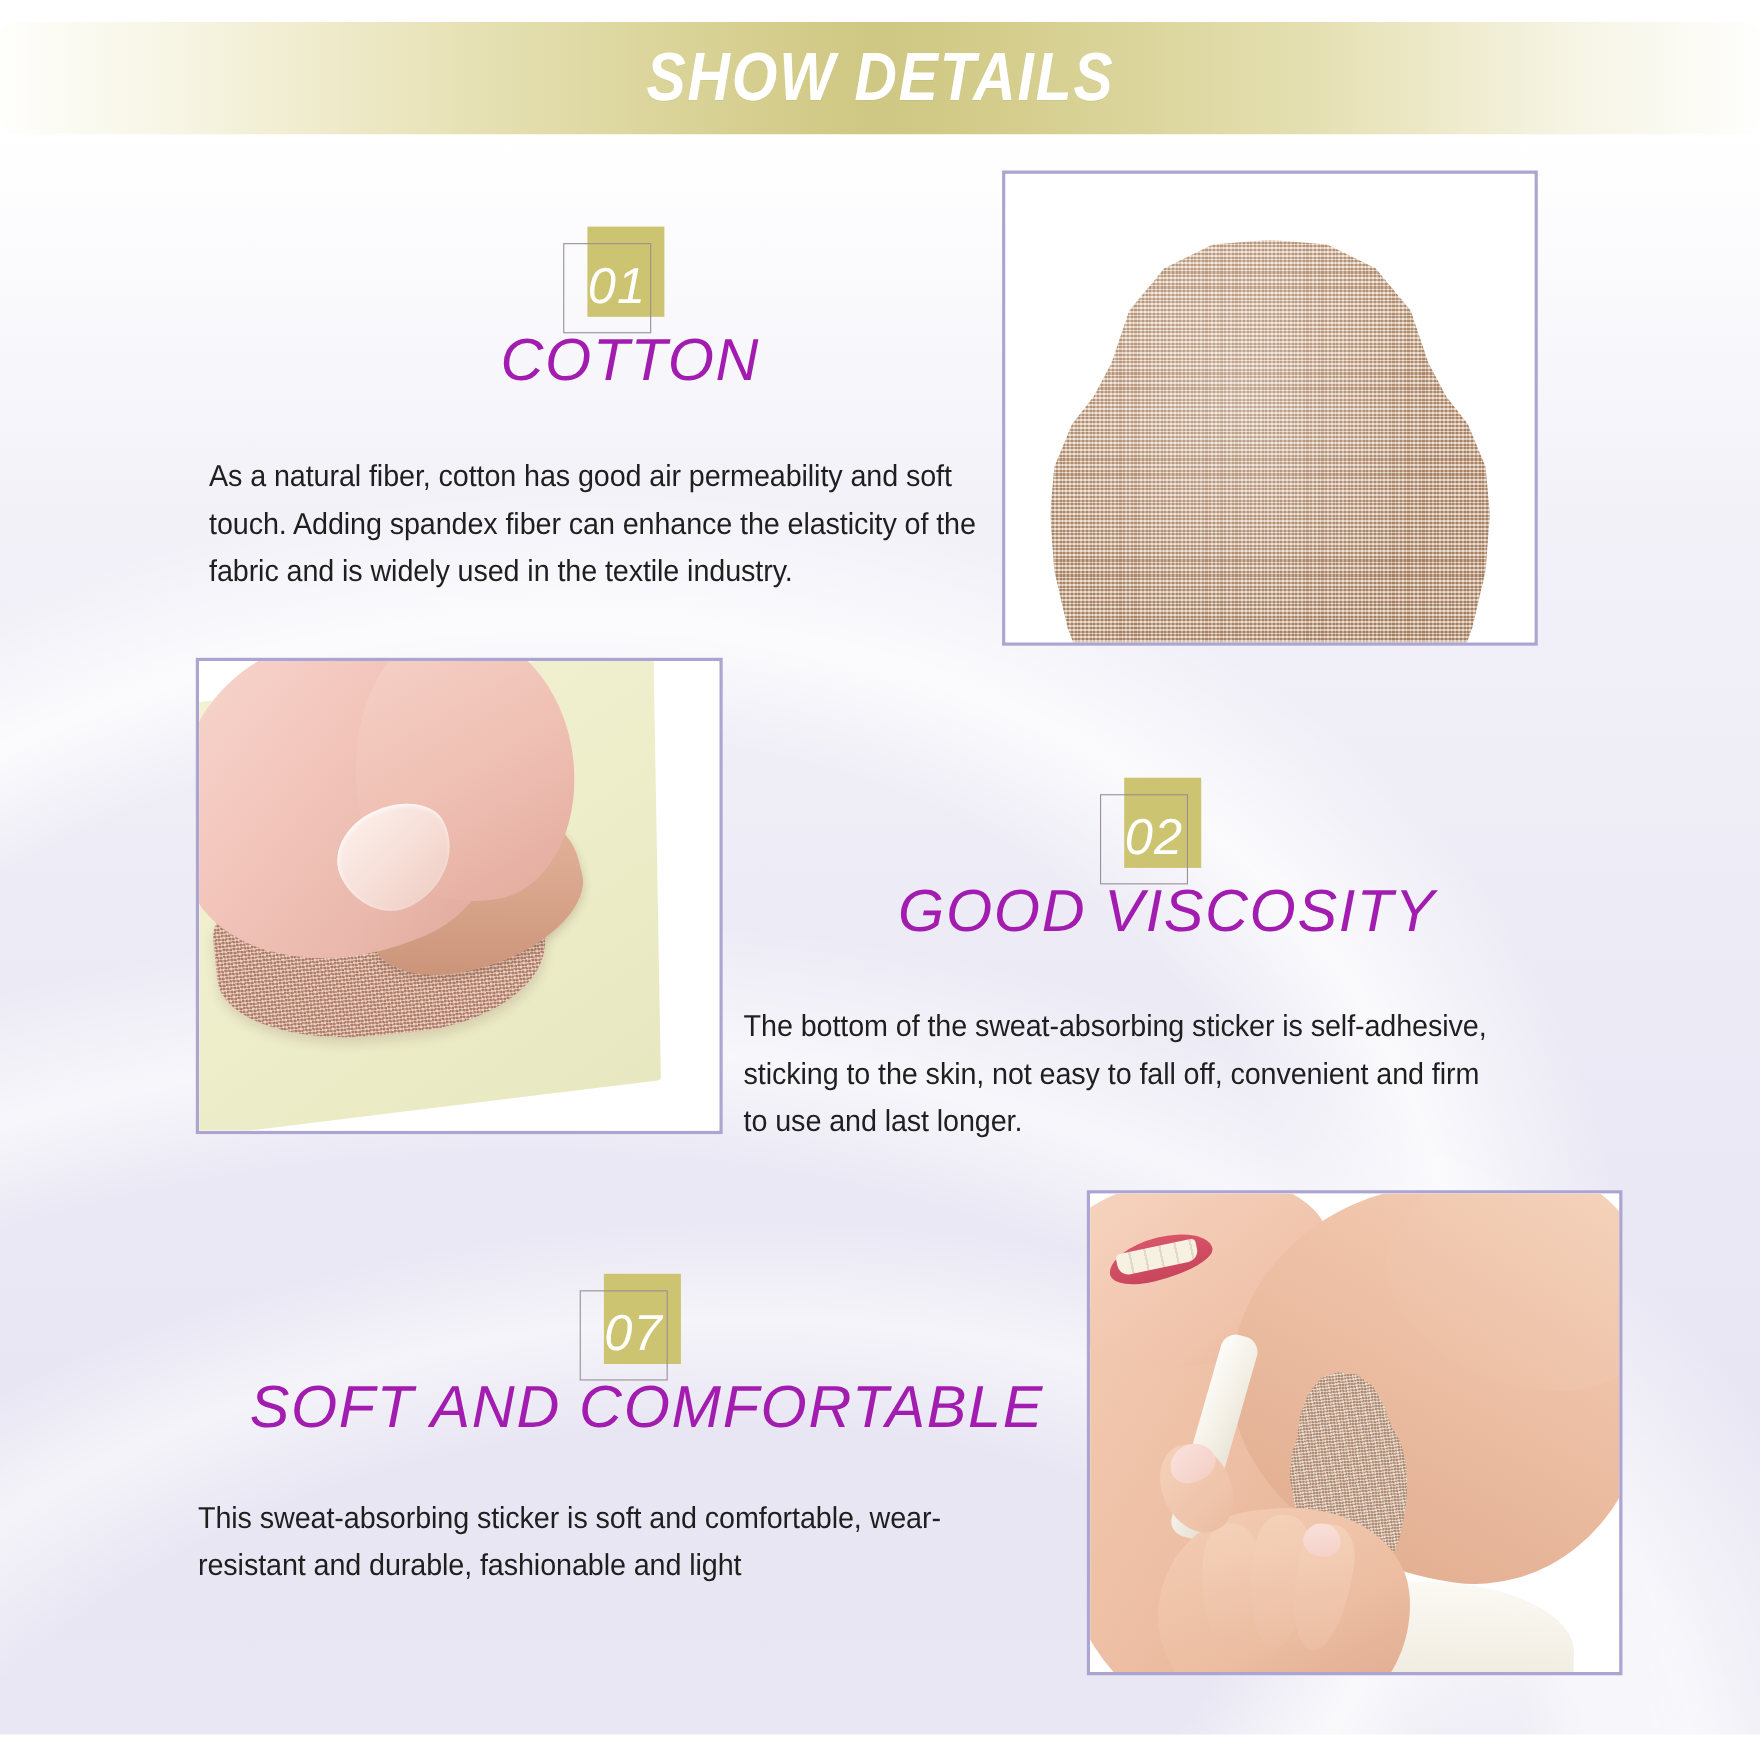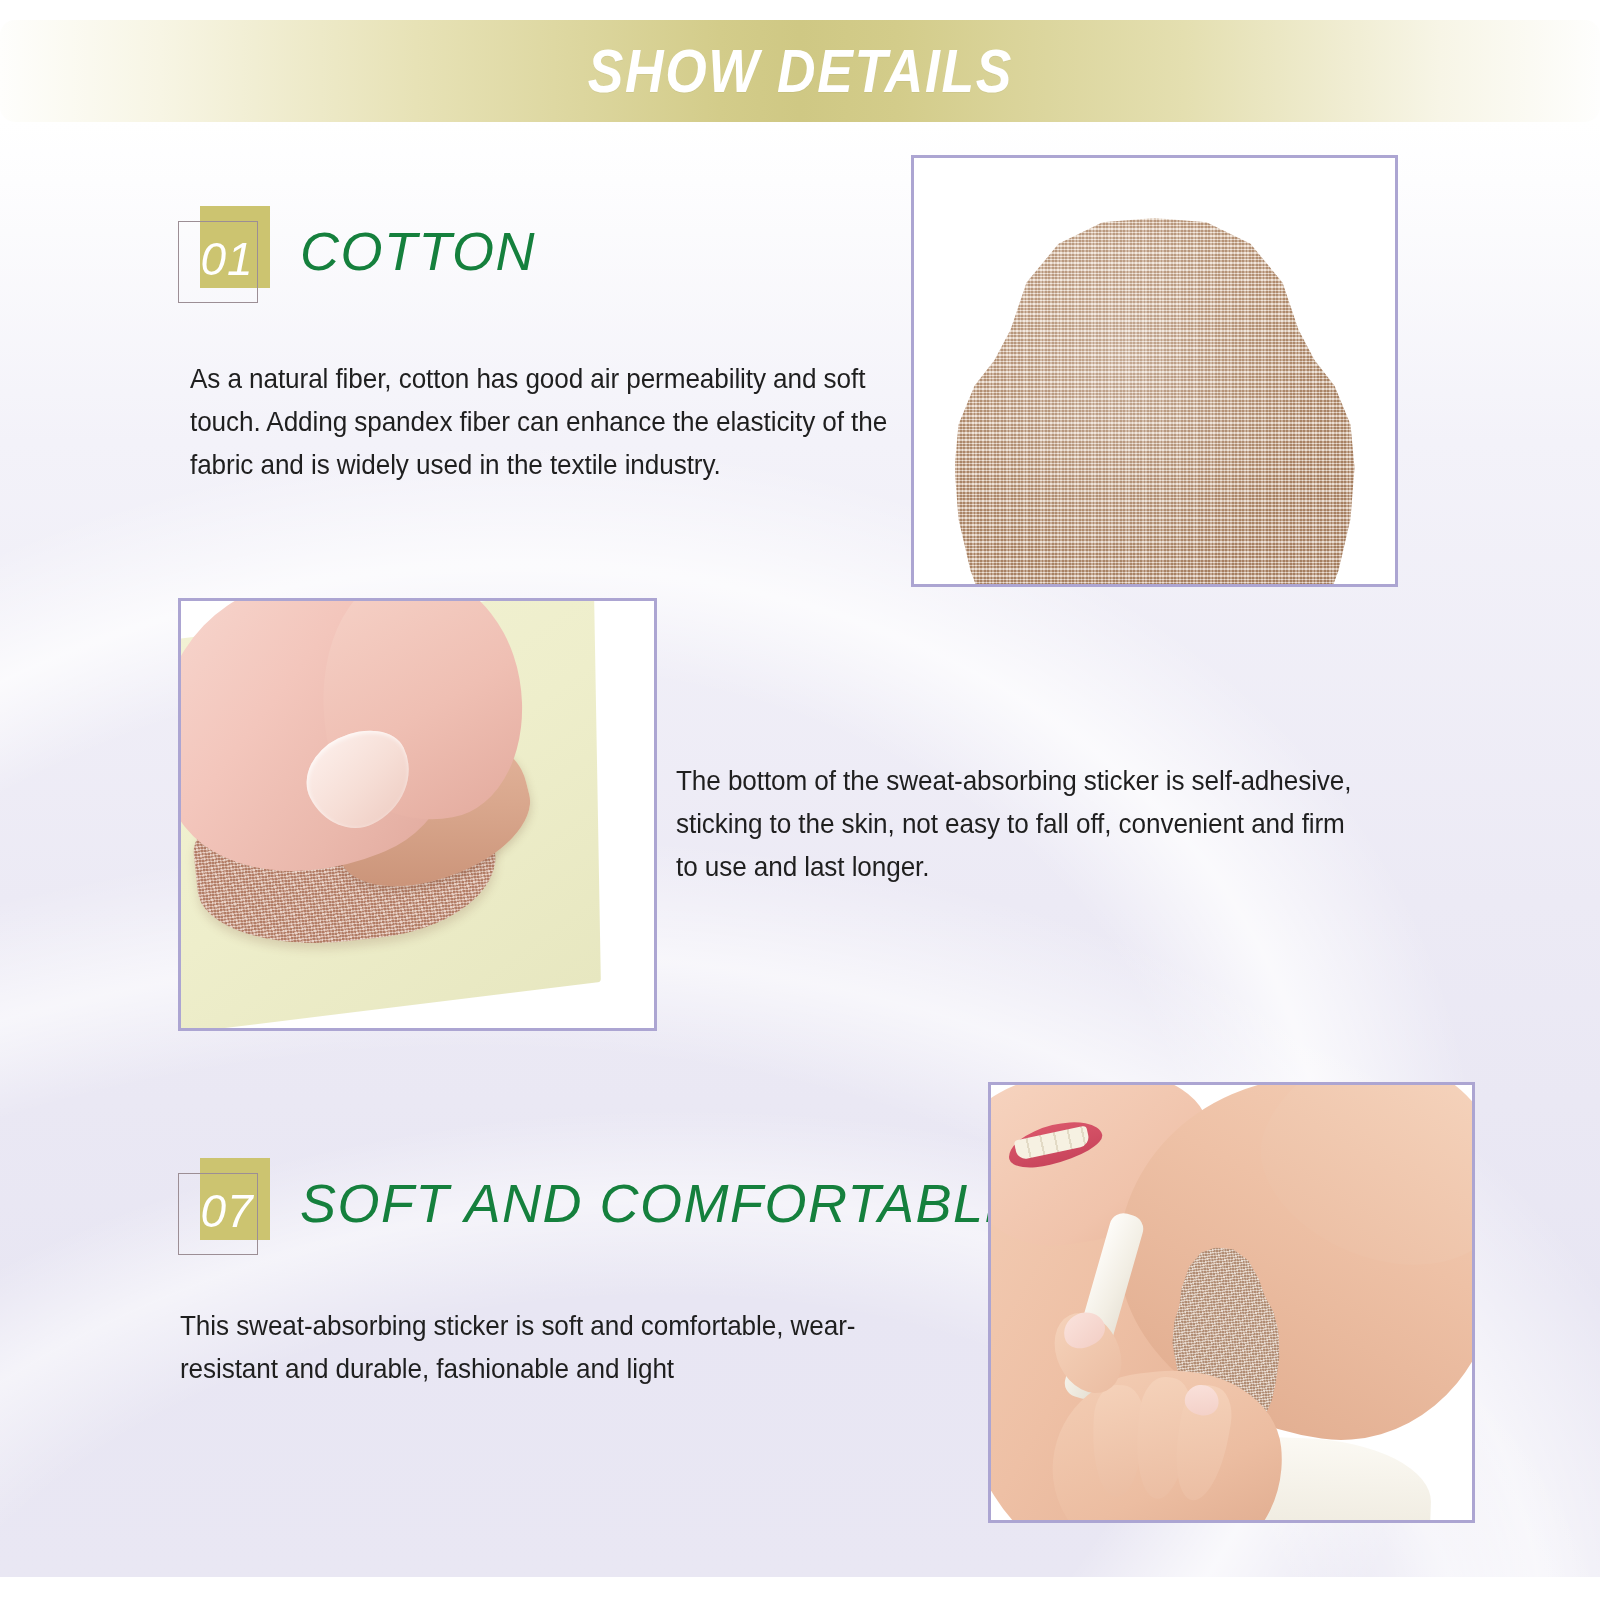--- a/index.html
+++ b/index.html
@@ -140,24 +140,25 @@
     font-style: italic;
     font-weight: 300;
     letter-spacing: 1px;
     padding-left: 6px;
     padding-top: 8px;
   }
 
   .head-row {
     display: flex;
     align-items: center;
+    flex-direction: column;
   }
   .head-title {
     margin-left: 30px;
-    color: #15803d;
+    color: #a21caf;
     font-family: "Liberation Sans", sans-serif;
     font-size: 54px;
     font-style: italic;
     font-weight: 300;
     letter-spacing: 1.5px;
     white-space: nowrap;
     line-height: 1;
     transform: translateY(-4px);
   }
 
@@ -413,20 +414,28 @@
         <div class="badge-fill"></div>
         <div class="badge-outline"></div>
         <div class="badge-num">01</div>
       </div>
       <div class="head-title">COTTON</div>
     </div>
     <div class="body-text">As a natural fiber, cotton has good air permeability and soft touch. Adding spandex fiber can enhance the elasticity of the fabric and is widely used in the textile industry.</div>
   </div>
 
   <div class="section" id="section-02">
+    <div class="head-row">
+      <div class="badge">
+        <div class="badge-fill"></div>
+        <div class="badge-outline"></div>
+        <div class="badge-num">02</div>
+      </div>
+      <div class="head-title">GOOD VISCOSITY</div>
+    </div>
     <div class="body-text">The bottom of the sweat-absorbing sticker is self-adhesive, sticking to the skin, not easy to fall off, convenient and firm to use and last longer.</div>
   </div>
 
   <div class="section" id="section-03">
     <div class="head-row">
       <div class="badge">
         <div class="badge-fill"></div>
         <div class="badge-outline"></div>
         <div class="badge-num">07</div>
       </div>

